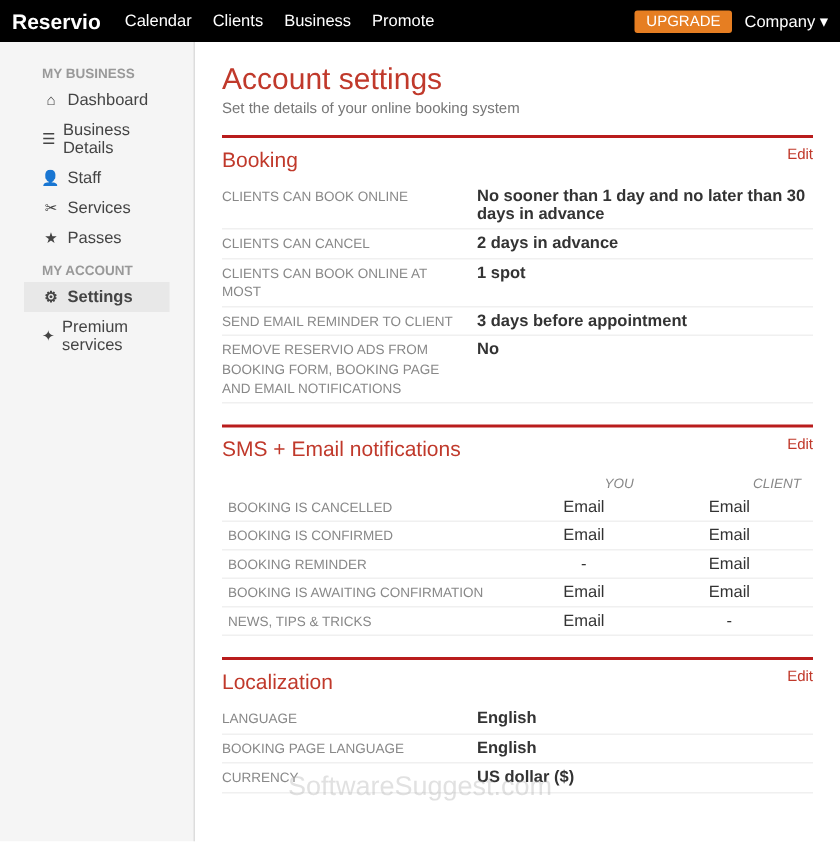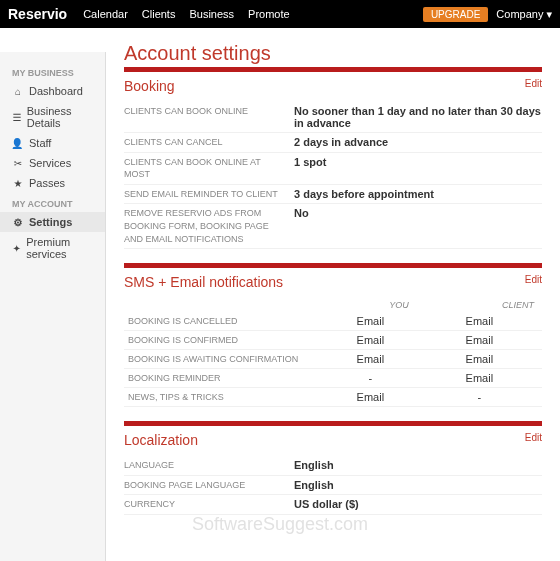--- a/index.html
+++ b/index.html
@@ -53,26 +53,25 @@
     }
 
     
     .layout {
       display: flex;
       height: 533px;
     }
 
     
     .sidebar {
-      width: 106px;
+      width: 130px;
       background: #f5f5f5;
       border-right: 1px solid #ddd;
-      padding: 10px 0;
+      padding: 10px 16px;
       flex-shrink: 0;
-      margin-top: 24px;
     }
     .sidebar-section-title {
       font-size: 9px;
       color: #999;
       text-transform: uppercase;
       padding: 6px 12px 3px;
       font-weight: bold;
     }
     .sidebar-item {
       display: flex;
@@ -112,21 +111,21 @@
     }
     .page-subtitle {
       font-size: 10px;
       color: #777;
       margin-bottom: 12px;
     }
 
     
     .section {
       margin-bottom: 14px;
-      border-top: 5px solid #b91c1c;
+      border-top: 2px solid #b91c1c;
       padding-top: 6px;
     }
     .section-header {
       display: flex;
       justify-content: space-between;
       align-items: flex-start;
       margin-bottom: 8px;
     }
     .section-title {
       font-size: 14px;
@@ -252,20 +251,21 @@
       <span>Settings</span>
     </div>
     <div class="sidebar-item">
       <span class="sidebar-icon">✦</span>
       <span>Premium services</span>
     </div>
   </aside>
 
   <main class="main-content">
     <h1 class="page-title">Account settings</h1>
+    <p class="page-subtitle">Set the details of your online booking system</p>
 
     <div class="section">
       <div class="section-header">
         <span class="section-title">Booking</span>
         <a class="edit-link">Edit</a>
       </div>
       <div class="setting-row">
         <span class="setting-label">CLIENTS CAN BOOK ONLINE</span>
         <span class="setting-value">No sooner than 1 day and no later than 30 days in advance</span>
       </div>
@@ -305,27 +305,27 @@
             <td class="row-label">BOOKING IS CANCELLED</td>
             <td class="you-col">Email</td>
             <td class="client-col">Email</td>
           </tr>
           <tr>
             <td class="row-label">BOOKING IS CONFIRMED</td>
             <td class="you-col">Email</td>
             <td class="client-col">Email</td>
           </tr>
           <tr>
+            <td class="row-label">BOOKING REMINDER</td>
+            <td class="you-col">-</td>
+            <td class="client-col">Email</td>
+          </tr>
+          <tr>
             <td class="row-label">BOOKING IS AWAITING CONFIRMATION</td>
             <td class="you-col">Email</td>
-            <td class="client-col">Email</td>
-          </tr>
-          <tr>
-            <td class="row-label">BOOKING REMINDER</td>
-            <td class="you-col">-</td>
             <td class="client-col">Email</td>
           </tr>
           <tr>
             <td class="row-label">NEWS, TIPS &amp; TRICKS</td>
             <td class="you-col">Email</td>
             <td class="client-col">-</td>
           </tr>
         </tbody>
       </table>
     </div>

